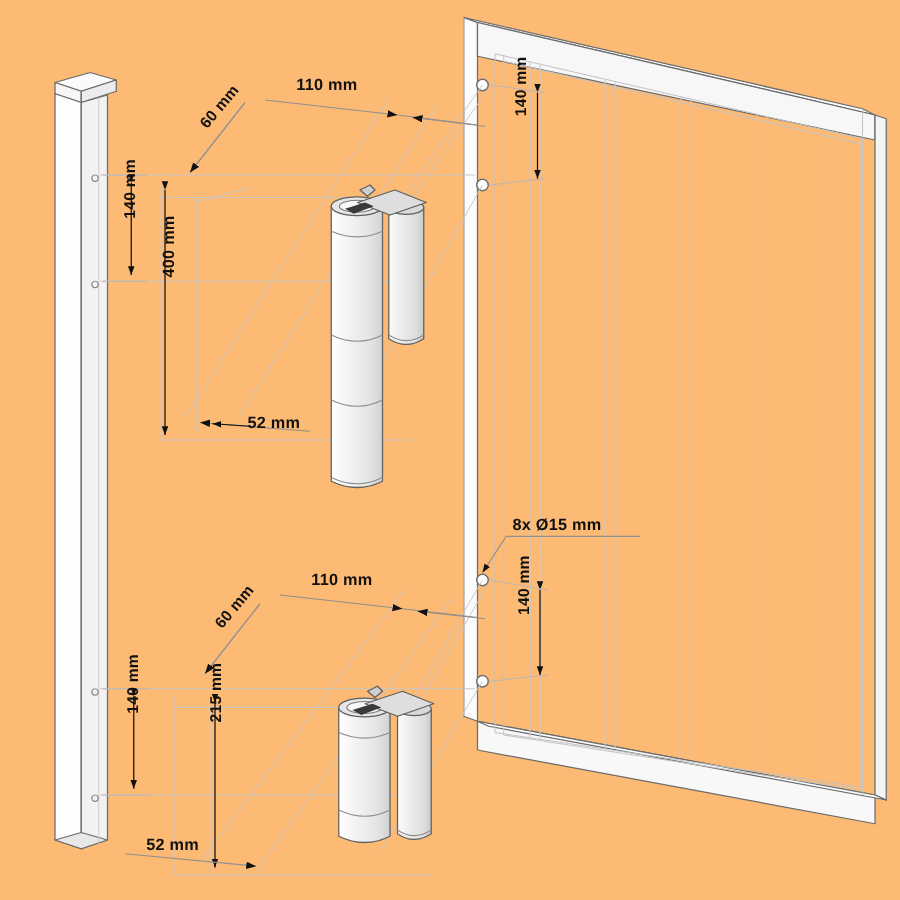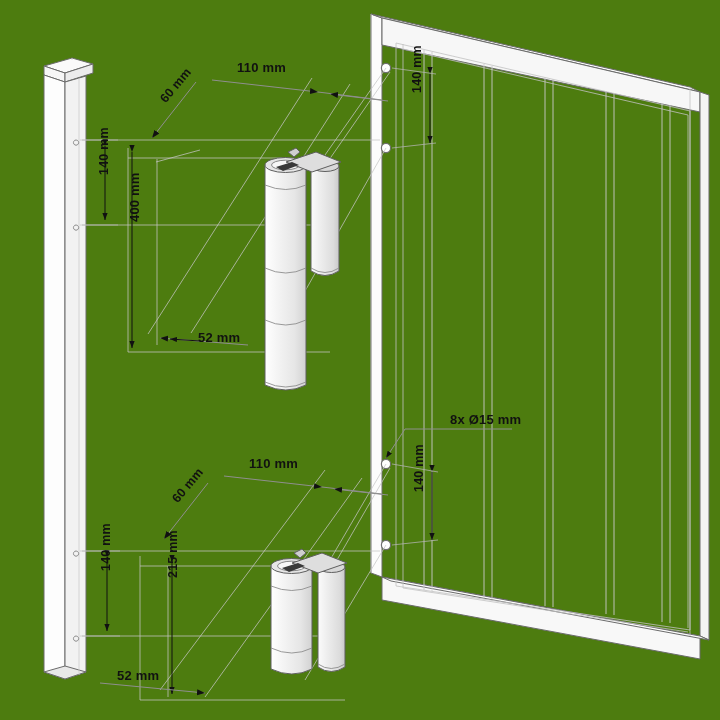--- a/index.html
+++ b/index.html
@@ -1,18 +1,18 @@
 <!DOCTYPE html>
 <html><head>
 <meta charset="utf-8">
 <style>
   html,body{margin:0;padding:0;background:#ffffff;}
   body{width:720px;height:720px;overflow:hidden;
        font-family:"Liberation Sans","DejaVu Sans",sans-serif;}
-  #stage{position:relative;width:720px;height:720px;background:#4d7c0f;}
+  #stage{position:relative;width:720px;height:720px;background:#fdba74;}
   svg#drawing{position:absolute;left:0;top:0;width:720px;height:720px;}
   .dimlabel{position:absolute;font-family:"Liberation Sans","DejaVu Sans",sans-serif;
             font-weight:bold;color:#111111;white-space:nowrap;letter-spacing:.2px;
             line-height:1;}
   .d13{font-size:13px;}
   .d12{font-size:12.5px;}
 </style>
 </head>
 <body>
 
@@ -276,21 +276,21 @@
   <div class="dimlabel d12" style="left:158px;top:97px;transform:rotate(-50deg);transform-origin:left top;">60 mm</div>
 
   <div class="dimlabel d12" style="left:98px;top:175px;transform:rotate(-90deg);transform-origin:left top;">140 mm</div>
 
   <div class="dimlabel d13" style="left:128px;top:222px;transform:rotate(-90deg);transform-origin:left top;">400 mm</div>
 
   <div class="dimlabel d12" style="left:411px;top:93px;transform:rotate(-90deg);transform-origin:left top;">140 mm</div>
 
   <div class="dimlabel d13" style="left:198px;top:331px;">52 mm</div>
 
-  <div class="dimlabel d13" style="left:410px;top:413px;margin-left:40px;">8x Ø15 mm</div>
+  <div class="dimlabel d13" style="left:410px;top:413px;">8x Ø15 mm</div>
 
   <div class="dimlabel d13" style="left:249px;top:457px;">110 mm</div>
 
   <div class="dimlabel d12" style="left:170px;top:497px;transform:rotate(-50deg);transform-origin:left top;">60 mm</div>
 
   <div class="dimlabel d12" style="left:100px;top:571px;transform:rotate(-90deg);transform-origin:left top;">140 mm</div>
 
   <div class="dimlabel d12" style="left:167px;top:578px;transform:rotate(-90deg);transform-origin:left top;">215 mm</div>
 
   <div class="dimlabel d12" style="left:413px;top:492px;transform:rotate(-90deg);transform-origin:left top;">140 mm</div>

